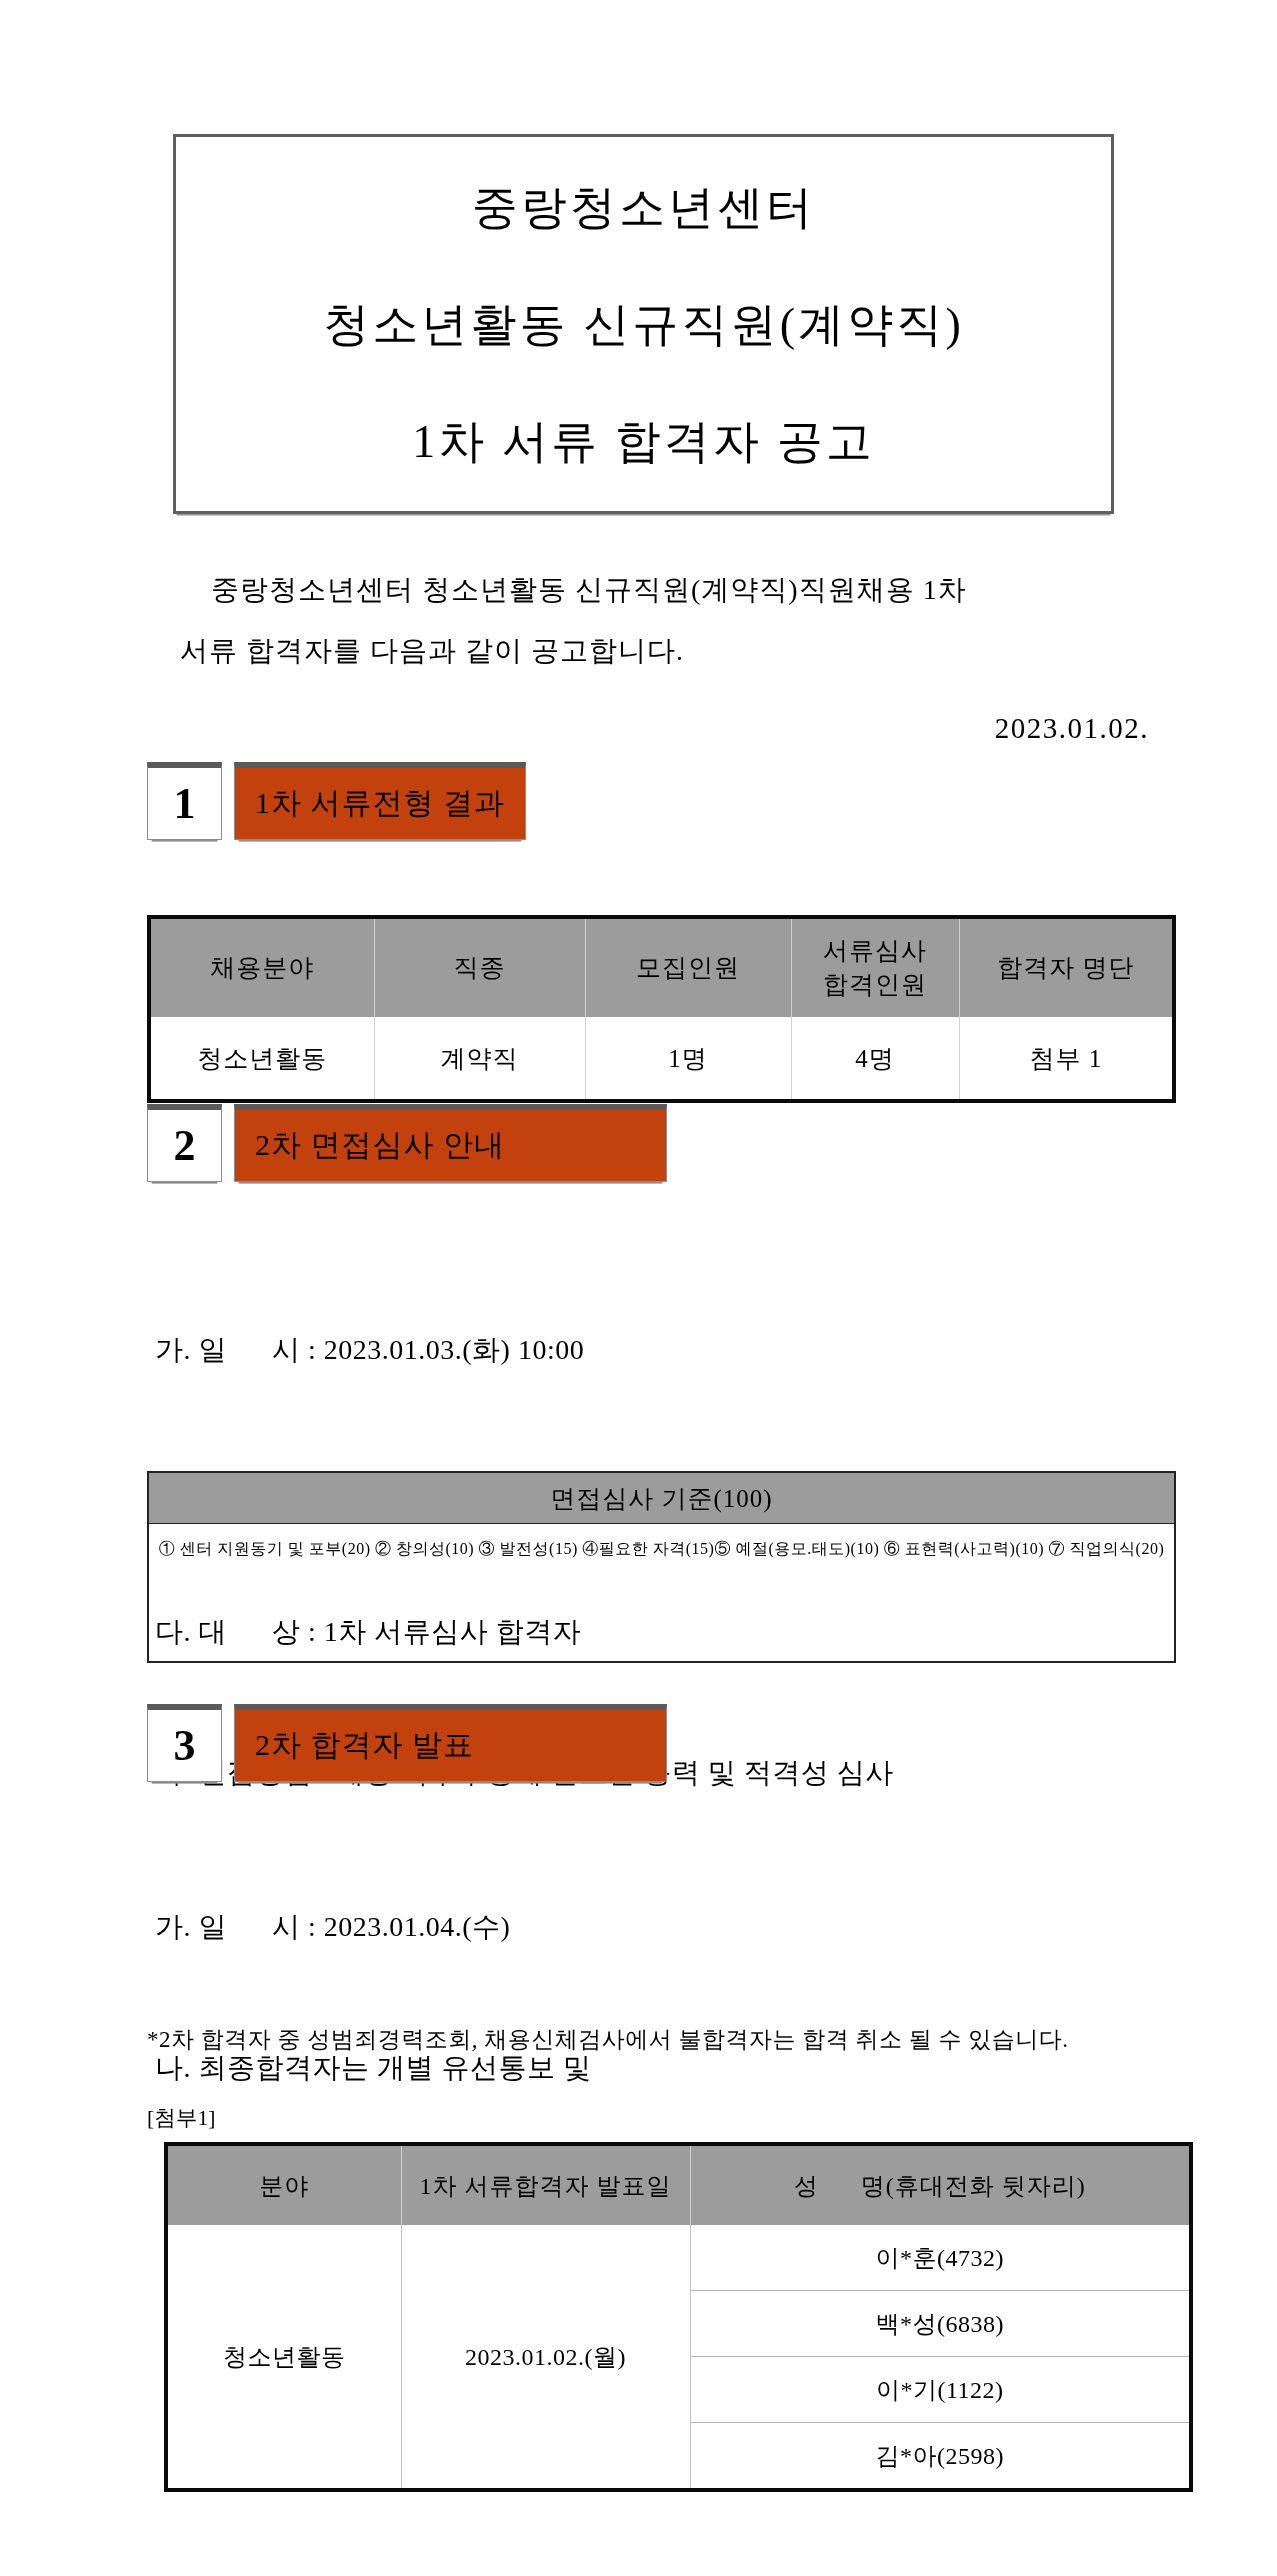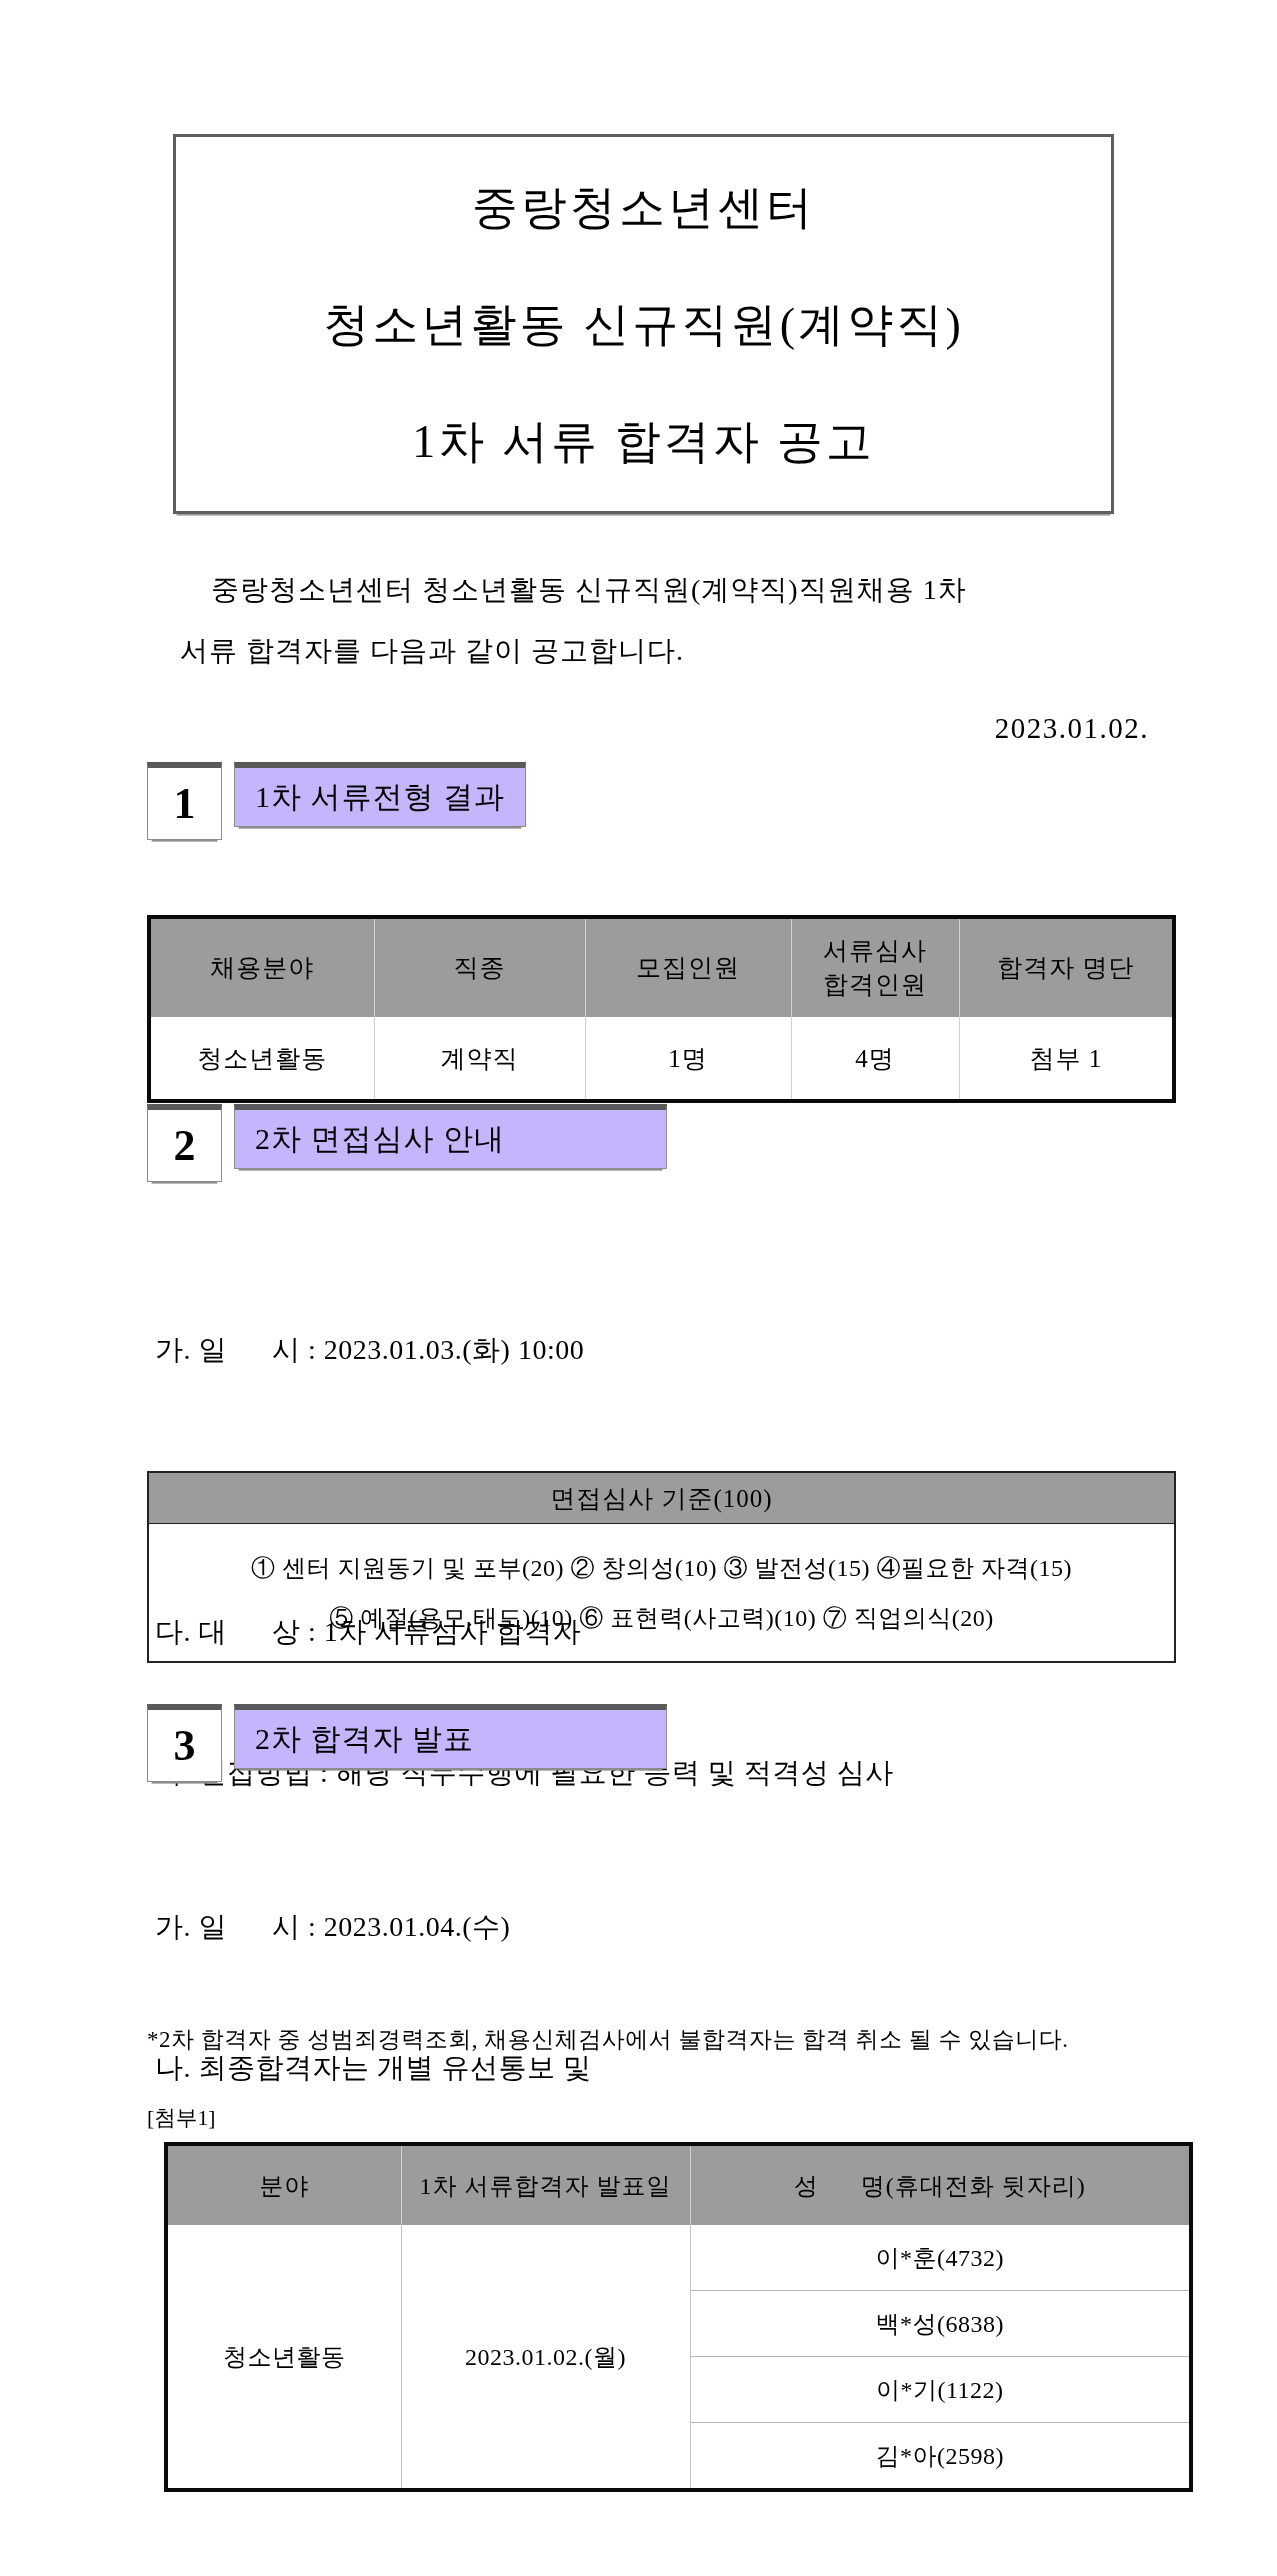--- a/index.html
+++ b/index.html
@@ -34,21 +34,21 @@
   
   .badge{position:absolute;left:147px;display:flex;gap:12.4px;}
   .badge-num{
     width:75px;height:78px;box-sizing:border-box;background:#fff;
     border:1.5px solid #8c8c8c;border-top:6.7px solid #5a5a5a;
     box-shadow:0 6.2px 0 -4.6px #8c8c8c;
     display:flex;align-items:center;justify-content:center;
     font-size:44px;font-weight:bold;
   }
   .badge-title{
-    height:65px;box-sizing:border-box;background:#c4b5fd;
+    height:78px;box-sizing:border-box;background:#c2410c;
     border:1.5px solid #8c8c8c;border-top:6.7px solid #5a5a5a;
     box-shadow:0 6.2px 0 -4.6px #8c8c8c;
     display:flex;align-items:center;padding:0 19.6px;
     font-size:30px;letter-spacing:1px;white-space:nowrap;
   }
   .badge-1{top:762px;} .badge-1 .badge-title{width:292px;}
   .badge-2{top:1104px;} .badge-2 .badge-title{width:433px;}
   .badge-3{top:1704px;} .badge-3 .badge-title{width:433px;}
   
   table{border-collapse:collapse;table-layout:fixed;}
@@ -78,22 +78,22 @@
   .criteria-box{
     position:absolute;left:147px;top:1471px;width:1029px;box-sizing:border-box;
     border:2.1px solid #222;
   }
   .criteria-header{
     height:50px;background:#9c9c9c;border-bottom:1.5px solid #222;
     display:flex;align-items:center;justify-content:center;
     font-size:25px;letter-spacing:1px;
   }
   .criteria-body{
-    height:137px;display:flex;flex-direction:column;justify-content:center;
-    text-align:center;font-size:24px;line-height:50px;letter-spacing:0.5px;
+    height:137px;display:flex;flex-direction:row;justify-content:center;
+    text-align:center;font-size:16px;line-height:50px;letter-spacing:0.5px;
   }
   
   .footnote{position:absolute;left:147px;top:2024px;font-size:23px;letter-spacing:0.5px;}
   .attachment-label{position:absolute;left:147px;top:2103px;font-size:21.6px;}
   .attachment-table{
     position:absolute;left:164px;top:2142px;width:1029px;
     border-top:4.1px solid #0a0a0a;border-bottom:4.1px solid #0a0a0a;
     border-left:4.1px solid #0a0a0a;border-right:4.1px solid #0a0a0a;
   }
   .attachment-table th{

